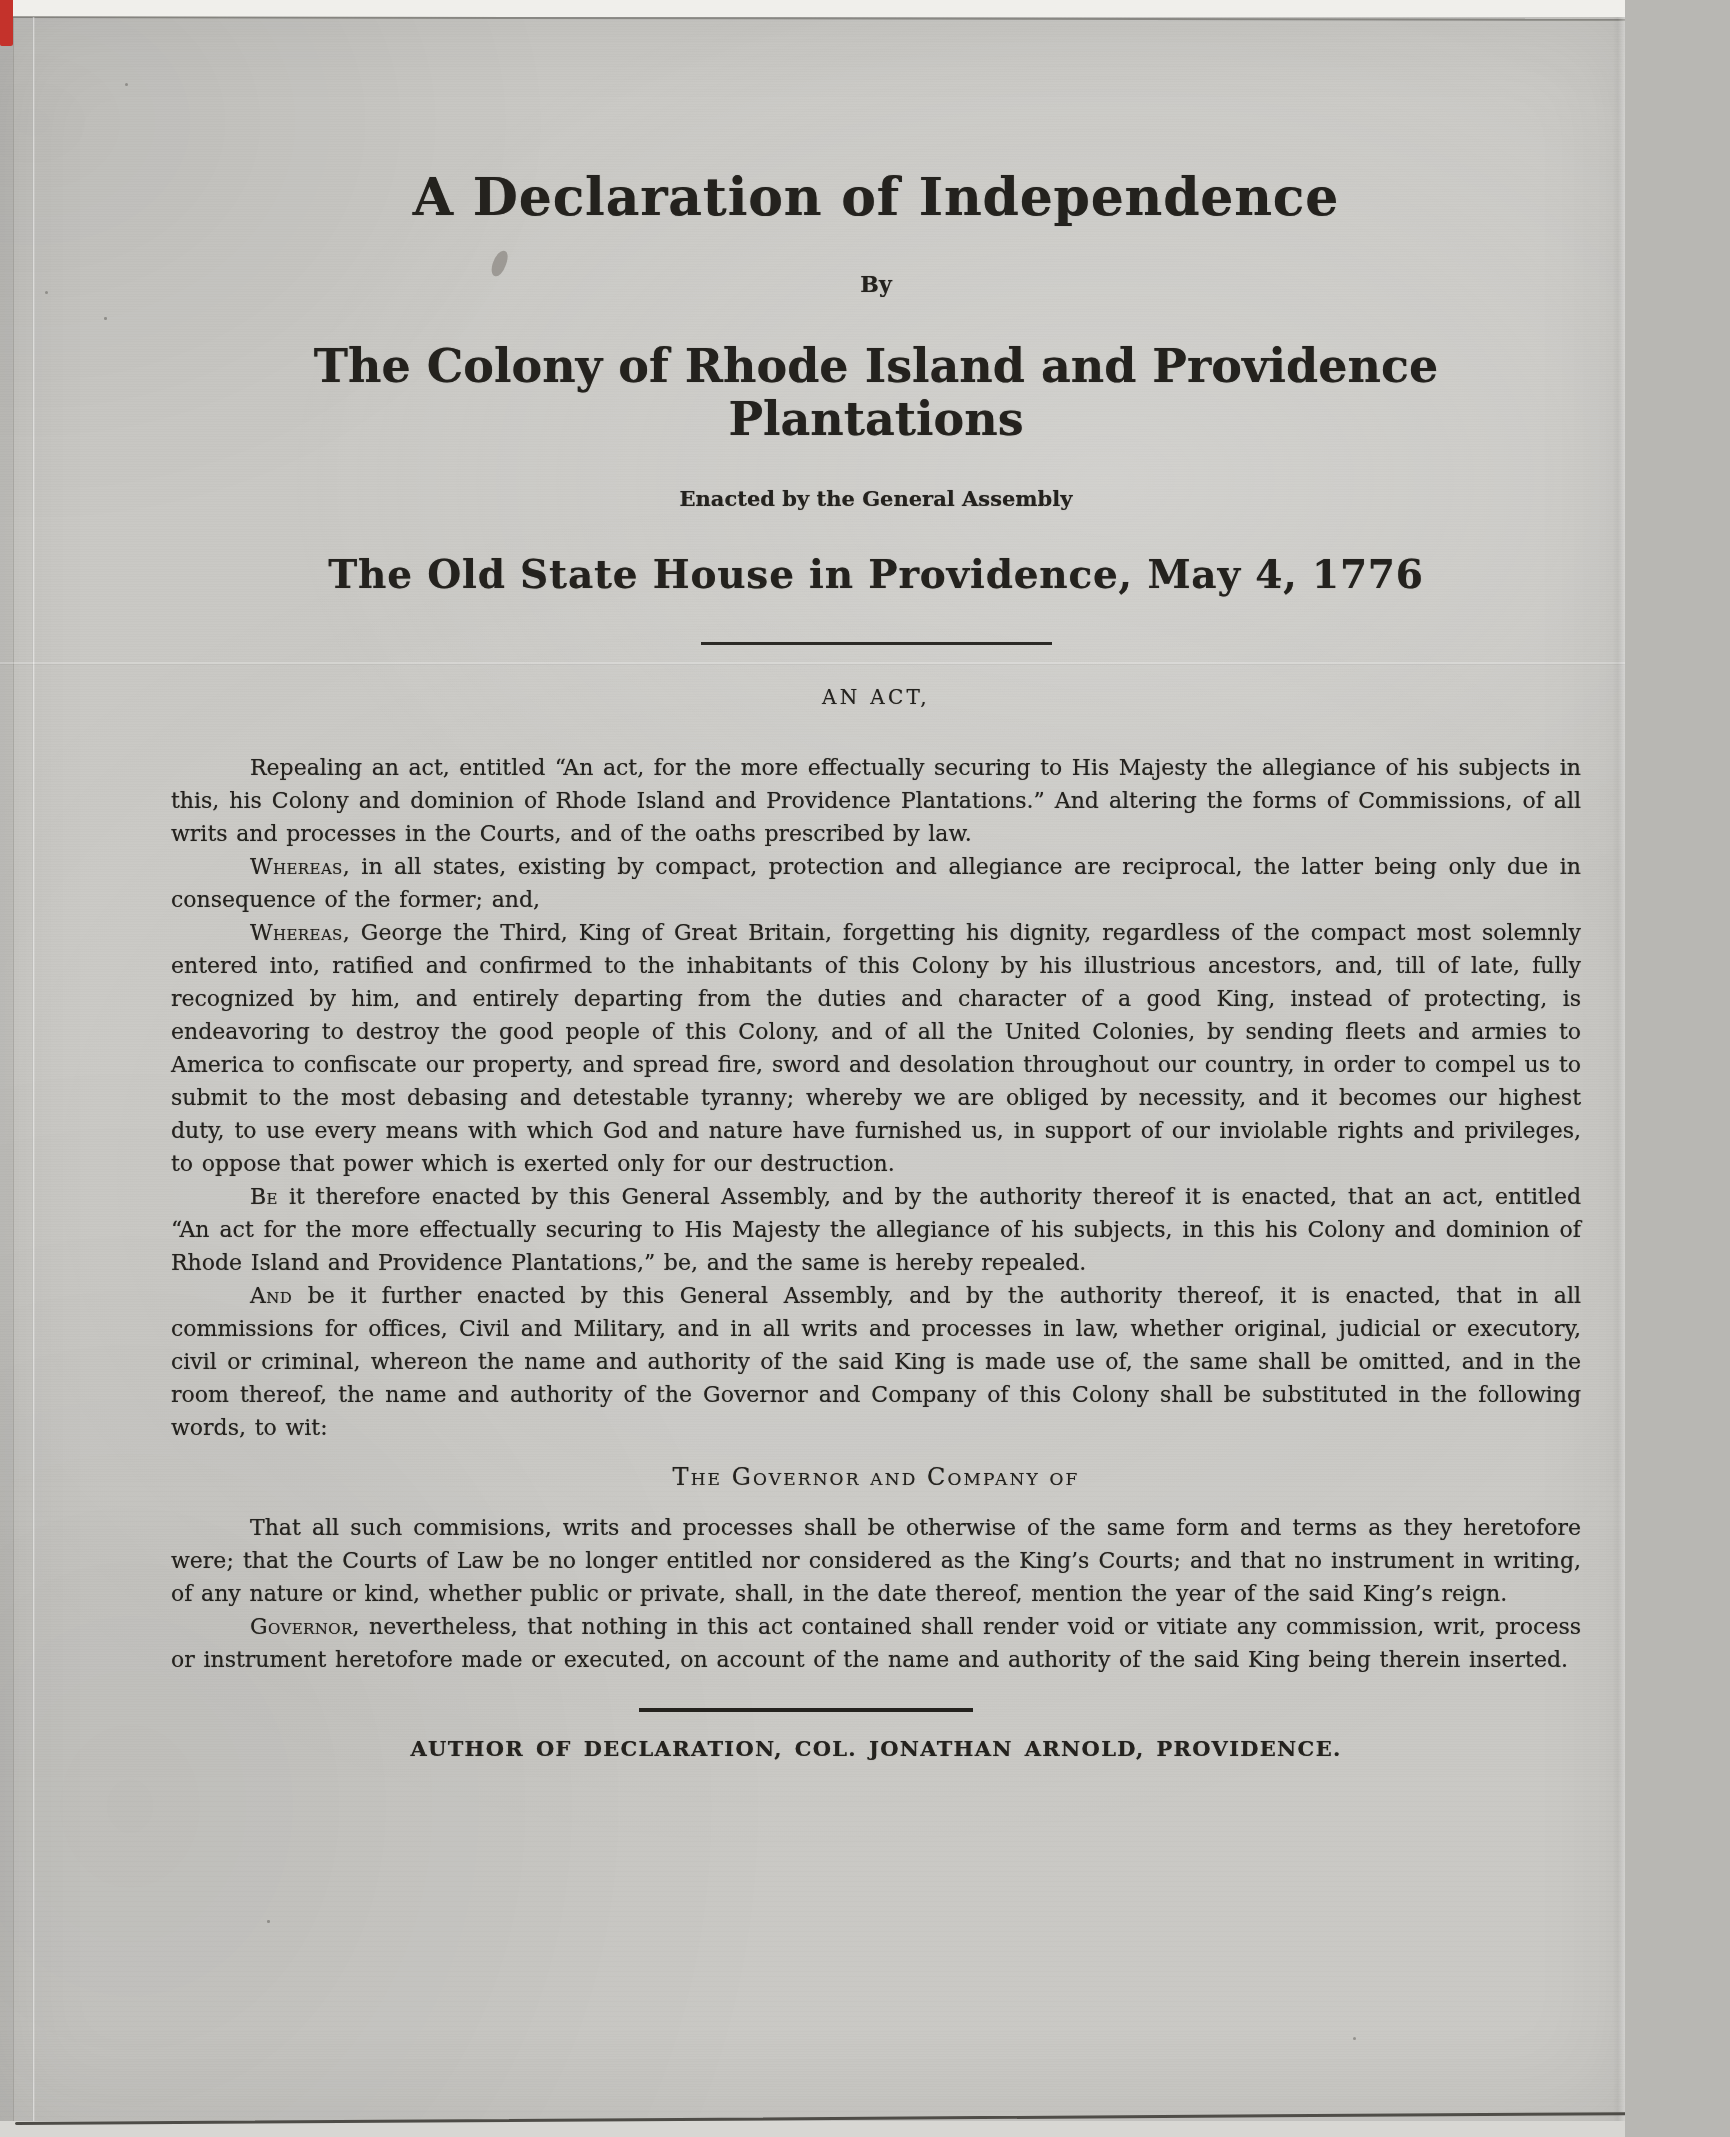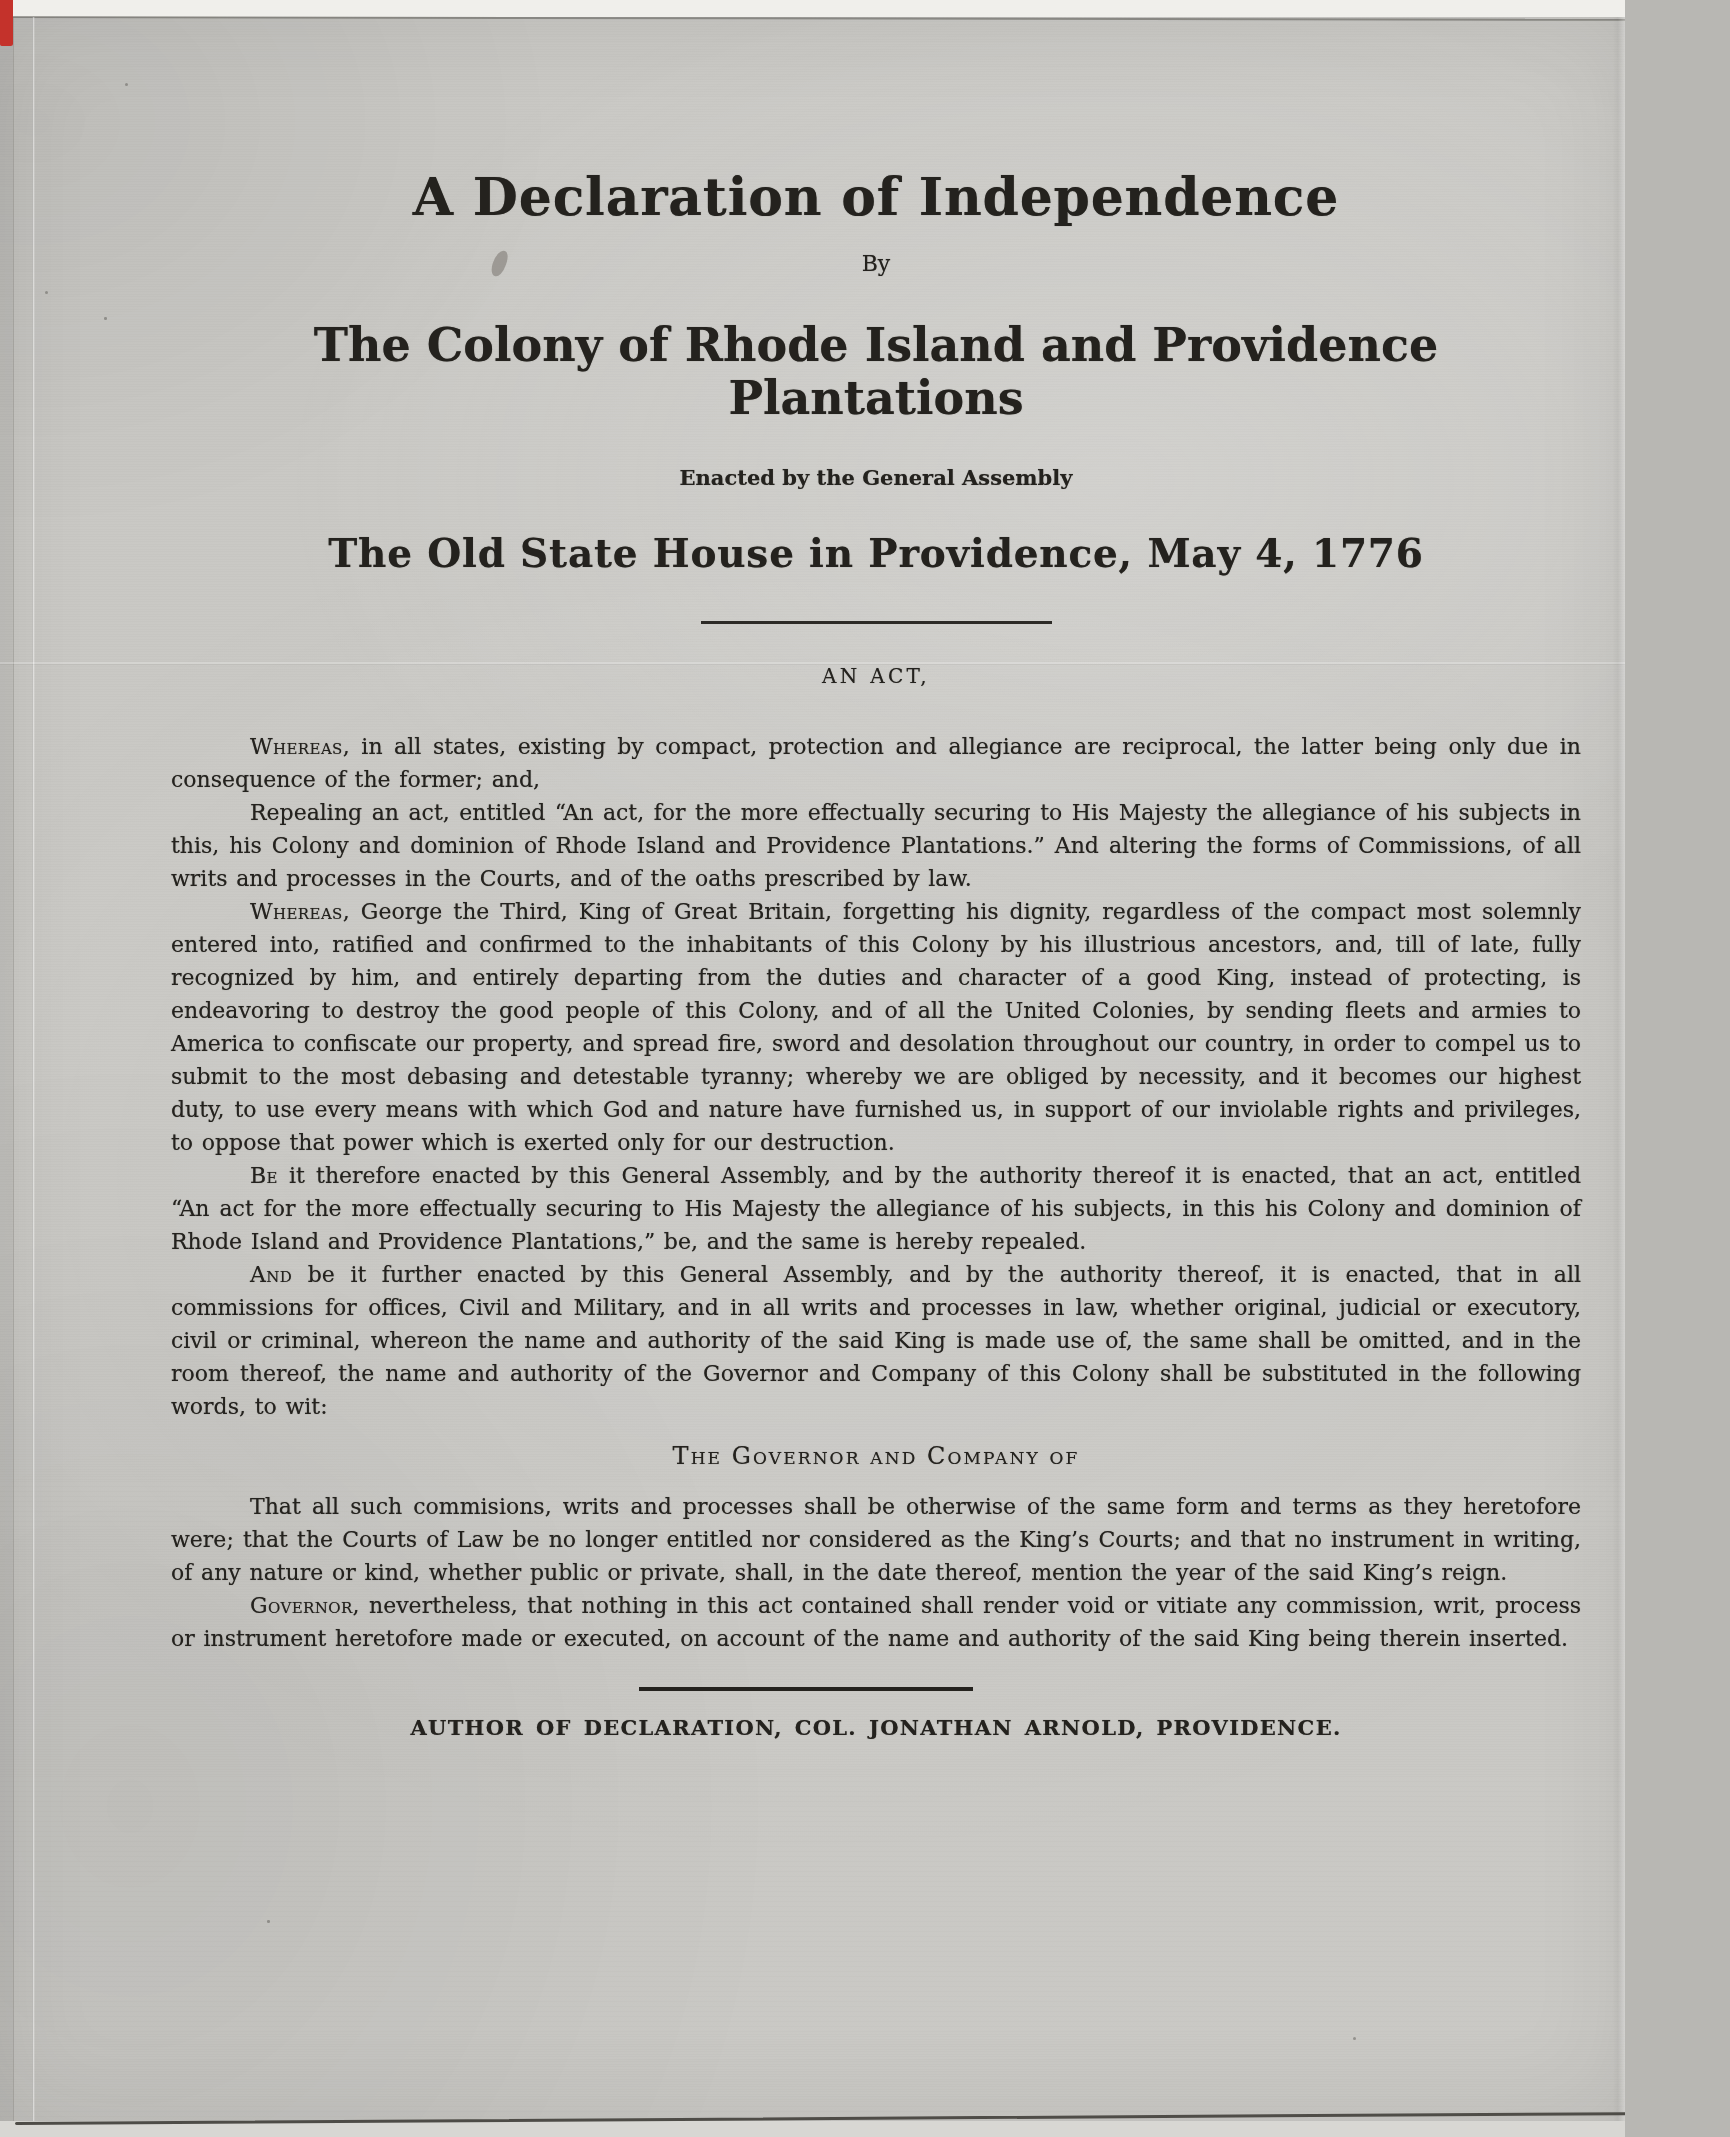--- a/index.html
+++ b/index.html
@@ -36,21 +36,21 @@
   .red-mark{position:absolute;left:0;top:0;width:12.5px;height:46px;background:#c4322b;border-radius:0 0 2.5px 1.7px;}
   .smudge{position:absolute;left:493px;top:250px;width:13.4px;height:27px;background:#8d8a84;border-radius:60% 40% 55% 45%;opacity:0.75;transform:rotate(18deg);}
   .mark-tr{position:absolute;left:1706px;top:90px;width:5.8px;height:13.4px;border-radius:50% 50% 40% 60%;background:#55534e;opacity:0.7;transform:rotate(14deg);}
   .speck{position:absolute;width:3.3px;height:3.3px;border-radius:50%;background:#6e6c67;opacity:0.6;}
 
   
   .content{position:absolute;left:171px;width:1410px;top:0;color:#24221e;}
   .ink{text-shadow:0 0 0.8px rgba(36,34,30,0.55);}
   .c{text-align:center;}
   .title{margin:167px 0 0;font-size:52px;line-height:1.15;font-weight:700;letter-spacing:0.8px;}
-  .by{margin-top:24px;font-size:22px;font-weight:400;}
+  .by{margin-top:44px;font-size:22px;font-weight:700;}
   .subtitle{margin-top:43px;font-size:46px;line-height:1.15;font-weight:700;}
   .enacted{margin-top:40px;font-size:21px;font-weight:700;}
   .at{margin-top:43px;font-size:20px;font-weight:700;}
   .location{margin-top:40px;font-size:39px;font-weight:700;letter-spacing:0.8px;}
   .rule1{margin:45px auto 0;width:351px;height:3.3px;background:#2c2a26;border:0;}
   .act{margin-top:40px;font-size:20px;letter-spacing:3.3px;font-weight:400;text-align:center;}
   .bodytext{margin-top:42px;}
   .bodytext p{margin:0;font-size:22px;line-height:33px;text-align:justify;text-indent:79px;word-spacing:1.7px;}
   .lead{font-variant:small-caps;letter-spacing:0.4px;}
   .proclamation{margin:11.7px 0 13.4px;}
@@ -86,22 +86,22 @@
   <div class="content ink">
     <h1 class="title c">A Declaration of Independence</h1>
     <div class="by c">By</div>
     <h2 class="subtitle c">The Colony of Rhode Island and Providence Plantations</h2>
     <div class="enacted c">Enacted by the General Assembly</div>
     <div class="location c">The Old State House in Providence, May 4, 1776</div>
     <hr class="rule1">
     <div class="act c">AN ACT,</div>
 
     <div class="bodytext">
+      <p><span class="lead"></span><span>Repealing an act, entitled “An act, for the more effectually securing to His Majesty the allegiance of his subjects in this, his Colony and dominion of Rhode Island and Providence Plantations.”  And altering the forms of Commissions, of all writs and processes in the Courts, and of the oaths prescribed by law.</span></p>
       <p><span class="lead">Whereas</span><span>, in all states, existing by compact, protection and allegiance are reciprocal, the latter being only due in consequence of the former; and,</span></p>
-      <p><span class="lead"></span><span>Repealing an act, entitled “An act, for the more effectually securing to His Majesty the allegiance of his subjects in this, his Colony and dominion of Rhode Island and Providence Plantations.”  And altering the forms of Commissions, of all writs and processes in the Courts, and of the oaths prescribed by law.</span></p>
       <p><span class="lead">Whereas</span><span>, George the Third, King of Great Britain, forgetting his dignity, regardless of the compact most solemnly entered into, ratified and confirmed to the inhabitants of this Colony by his illustrious ancestors, and, till of late, fully recognized by him, and entirely departing from the duties and character of a good King, instead of protecting, is endeavoring to destroy the good people of this Colony, and of all the United Colonies, by sending fleets and armies to America to confiscate our property, and spread fire, sword and desolation throughout our country, in order to compel us to submit to the most debasing and detestable tyranny; whereby we are obliged by necessity, and it becomes our highest duty, to use every means with which God and nature have furnished us, in support of our inviolable rights and privileges, to oppose that power which is exerted only for our destruction.</span></p>
       <p><span class="lead">Be</span><span> it therefore enacted by this General Assembly, and by the authority thereof it is enacted, that an act, entitled “An act for the more effectually securing to His Majesty the allegiance of his subjects, in this his Colony and dominion of Rhode Island and Providence Plantations,” be, and the same is hereby repealed.</span></p>
       <p><span class="lead">And</span><span> be it further enacted by this General Assembly, and by the authority thereof, it is enacted, that in all commissions for offices, Civil and Military, and in all writs and processes in law, whether original, judicial or executory, civil or criminal, whereon the name and authority of the said King is made use of, the same shall be omitted, and in the room thereof, the name and authority of the Governor and Company of this Colony shall be substituted in the following words, to wit:</span></p>
     </div>
 
     <div class="proclamation c">
       <div class="proc1">The Governor and Company of</div>
     </div>
 
     <div class="bodytext" style="margin-top:0;">

